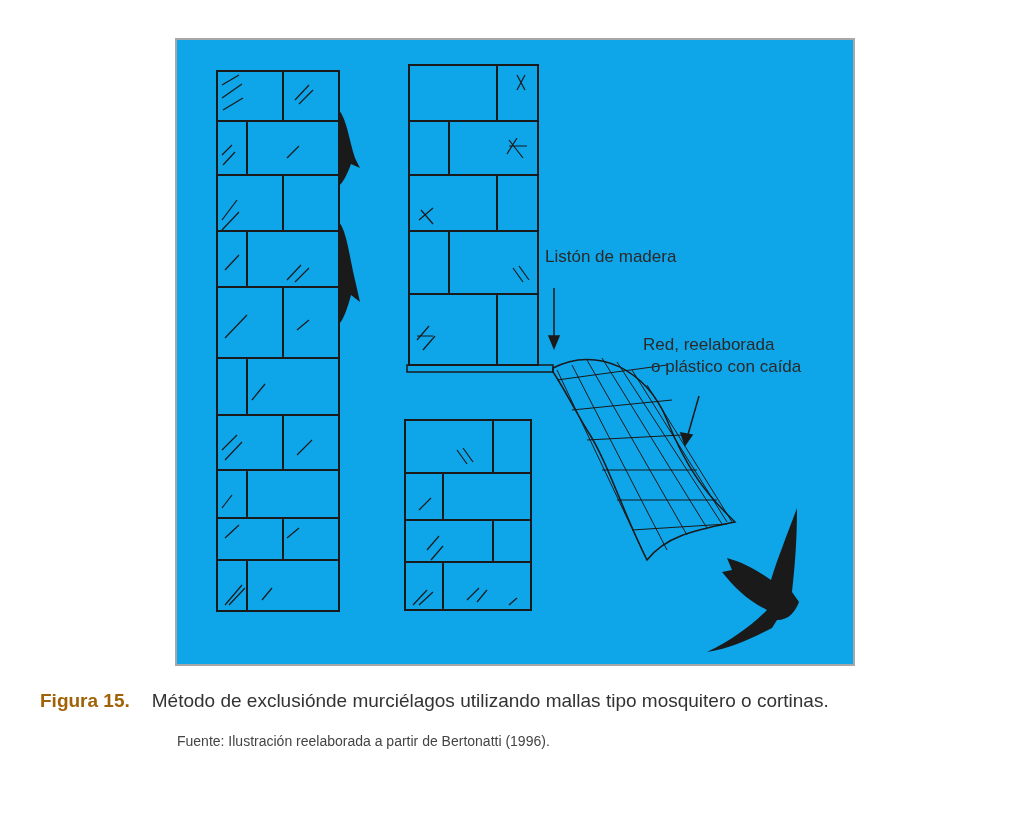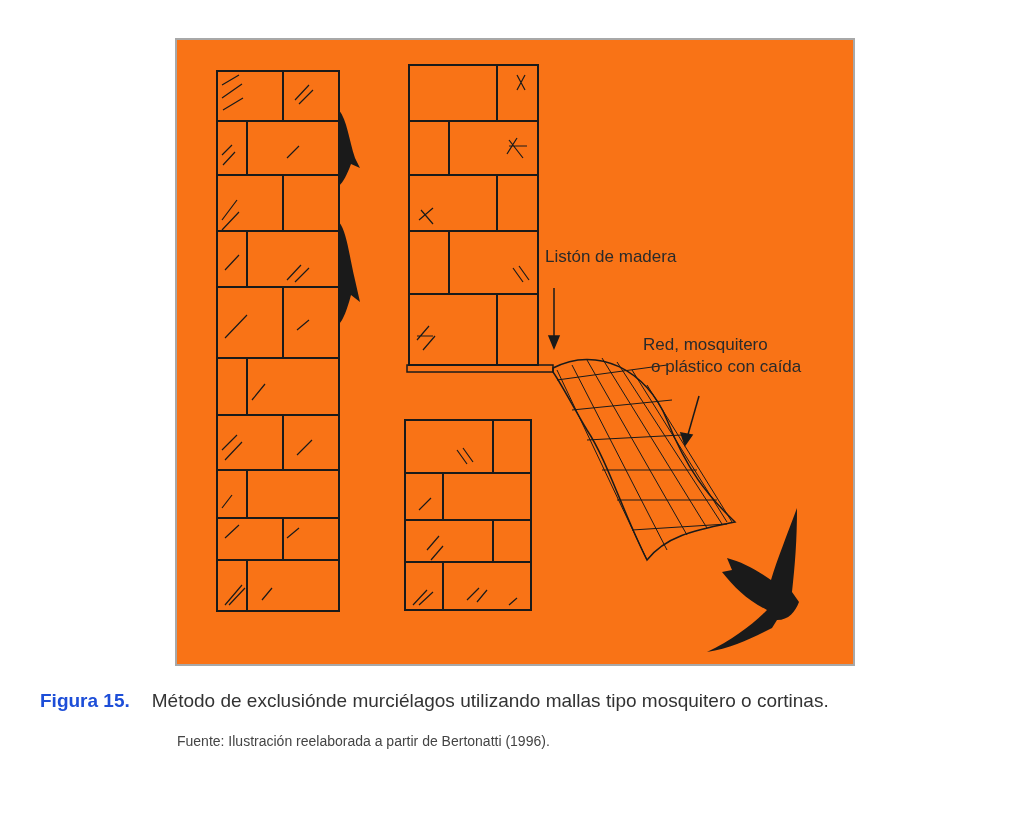--- a/index.html
+++ b/index.html
@@ -1,21 +1,21 @@
 <!DOCTYPE html>
 <html><head>
 <meta charset="utf-8">
 <style>
   html, body { margin:0; padding:0; background:#ffffff; }
   body { width:1024px; height:816px; position:relative; overflow:hidden; font-family:"Liberation Sans", sans-serif; }
-  .figure-frame { position:absolute; left:175px; top:38px; width:680px; height:628px; border:2px solid #a8a8a8; box-sizing:border-box; background:#f97316; }
+  .figure-frame { position:absolute; left:175px; top:38px; width:680px; height:628px; border:2px solid #a8a8a8; box-sizing:border-box; background:#0ea5e9; }
   .illustration { position:absolute; left:0; top:0; width:676px; height:624px; }
   .label { position:absolute; font-family:"Liberation Sans", sans-serif; font-size:17px; color:#2a2a2a; line-height:21px; white-space:nowrap; }
   .caption { position:absolute; left:40px; top:690px; font-size:19px; color:#333; white-space:nowrap; }
-  .caption .fig-num { font-weight:bold; color:#1d4ed8; margin-right:22px; }
+  .caption .fig-num { font-weight:bold; color:#a16207; margin-right:22px; }
   .source { position:absolute; left:177px; top:733px; font-size:14px; color:#444; white-space:nowrap;text-align:right; }
 </style>
 </head>
 <body>
 
 <div class="figure-frame">
   <svg class="illustration" viewBox="0 0 676 624" xmlns="http://www.w3.org/2000/svg">
     <g stroke="#1a1a1a" stroke-width="2" fill="none">
 
       <g>
@@ -91,20 +91,20 @@
 
     <g fill="#1a1a1a">
       <path d="M162 70 C170 80 172 100 178 118 L183 128 L174 124 C170 135 166 142 162 146 Z"></path>
       <path d="M162 182 C170 192 172 215 178 240 L183 262 L174 255 C170 270 166 280 162 284 Z"></path>
     </g>
 
     <path fill="#1a1a1a" d="M620 468 C610 495 600 520 594 540 C580 530 565 522 550 518 L555 530 L545 532 C558 548 570 560 590 570 C575 585 555 600 530 612 C555 608 575 598 595 588 L600 580 C612 580 618 572 622 562 L615 552 C618 525 620 500 620 468 Z"></path>
   </svg>
 
   <div class="label" style="left:368px; top:206px;">Listón de madera</div>
-  <div class="label" style="left:466px; top:294px;">Red, mosquitero</div>
+  <div class="label" style="left:466px; top:294px;">Red, reelaborada</div>
   <div class="label" style="left:474px; top:316px;">o plástico con caída</div>
 </div>
 
 <div class="caption">
   <span class="fig-num">Figura 15.</span><span>Método de exclusiónde murciélagos utilizando mallas tipo mosquitero o cortinas.</span>
 </div>
 <div class="source">Fuente: Ilustración reelaborada a partir de Bertonatti (1996).</div>
 
 </body></html>

